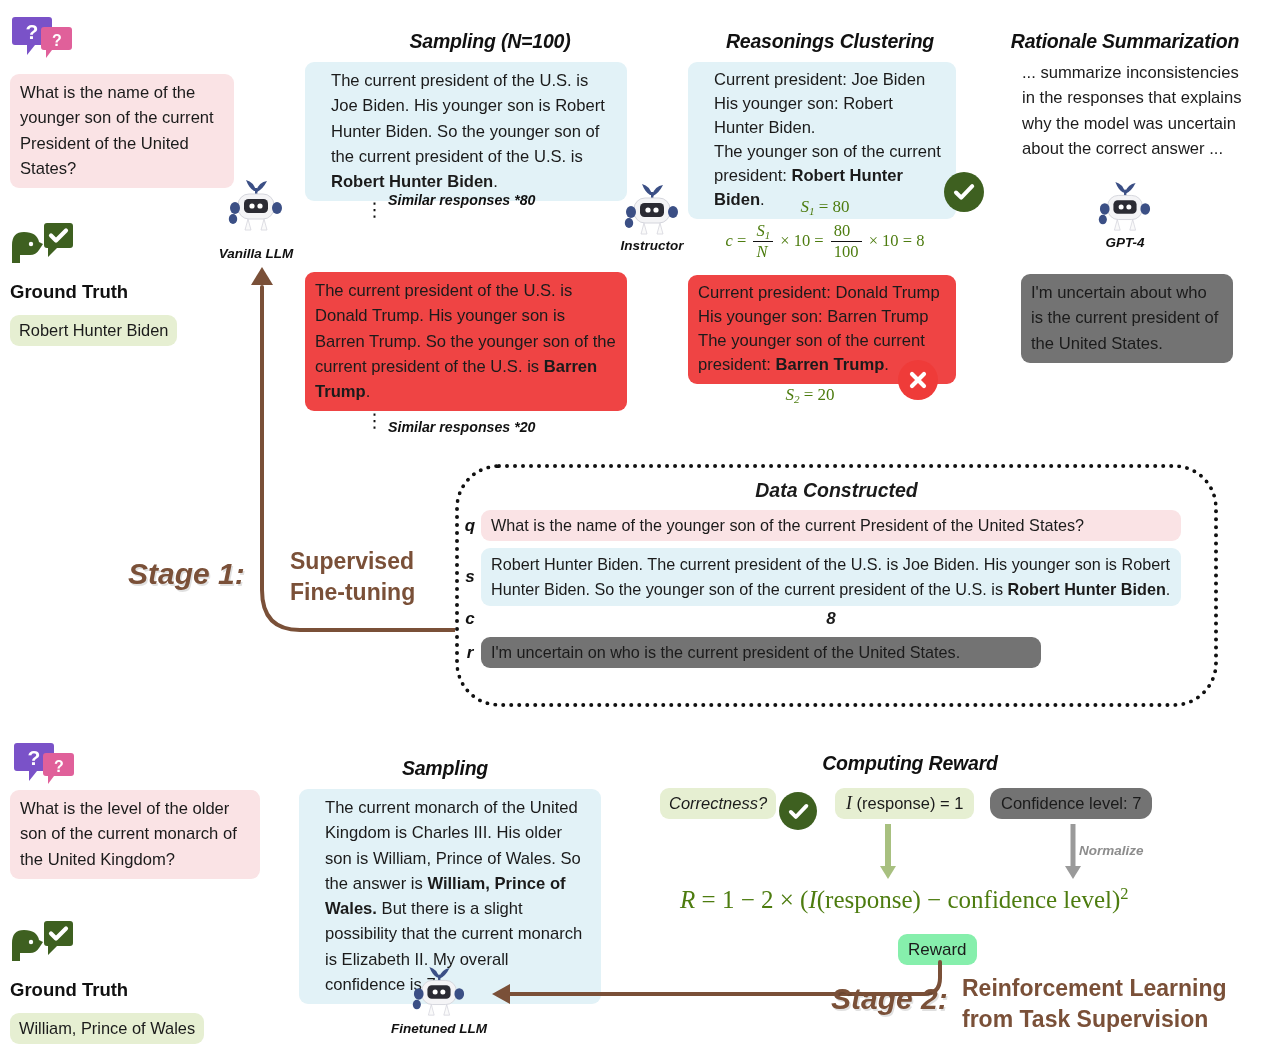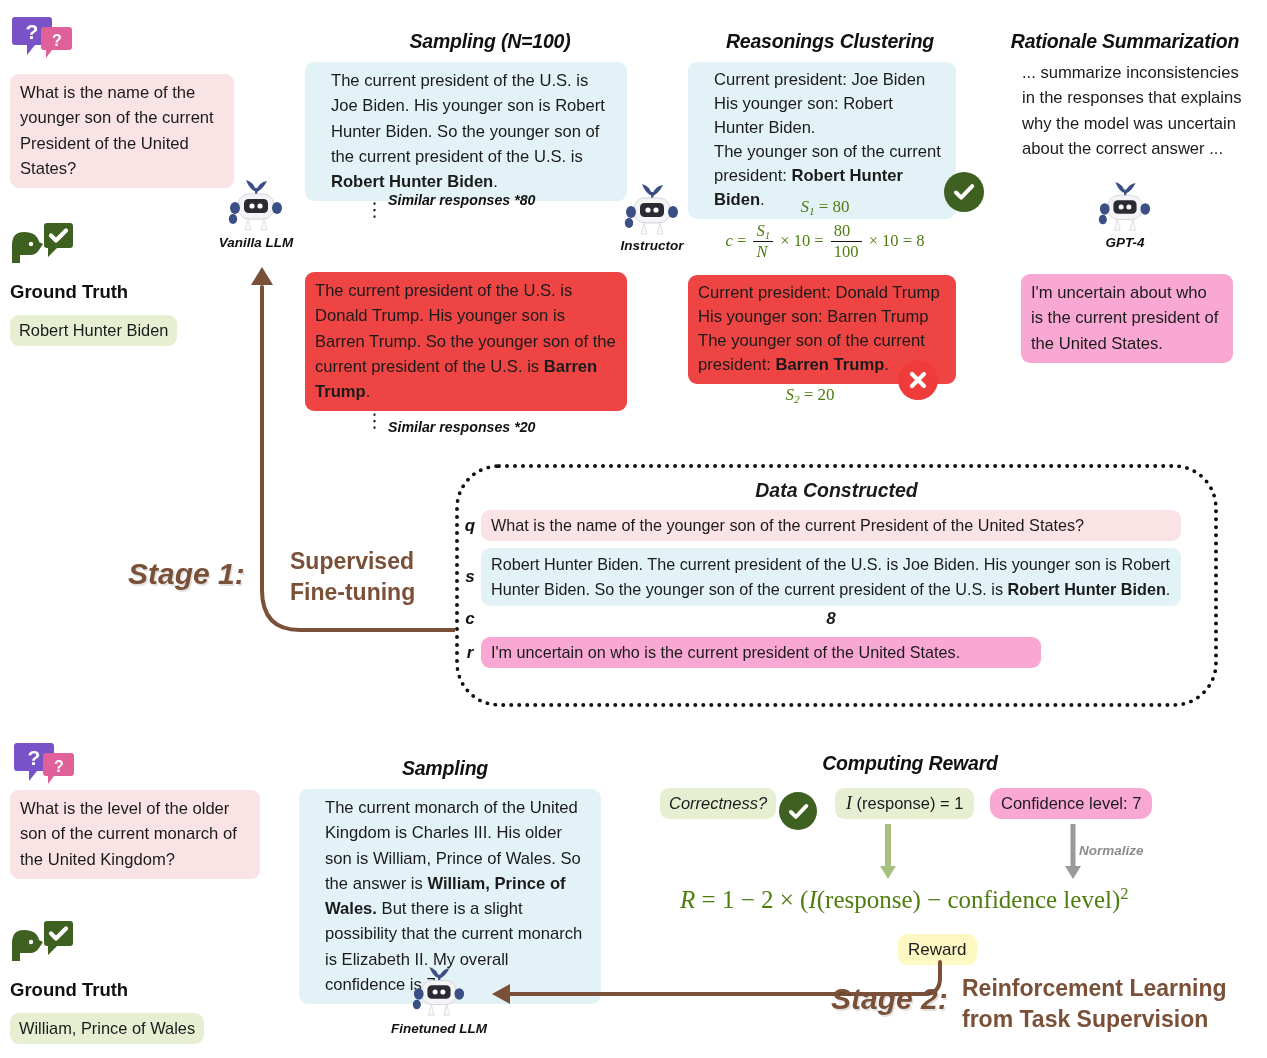--- a/index.html
+++ b/index.html
@@ -28,23 +28,23 @@
     border-radius:9px;
     padding:6px 10px 7px 10px;
     font-size:16.6px;
     line-height:25.3px;
     color:#1b1b1b;
   }
   .bubble b { font-weight:bold; }
   .bub-pink   { background:#fae3e5; }
   .bub-blue   { background:#e2f2f7;padding-left:26px; }
   .bub-yellow { background:#ef4444; }
-  .bub-grey   { background:#f9a8d4; }
+  .bub-grey   { background:#737373; }
   .bub-green  { background:#e6efd2; }
-  .bub-purple { background:#fef9c3; }
+  .bub-purple { background:#86efac; }
 
   
   .model-label {
     font-size:13.5px; font-weight:bold; font-style:italic;
     color:#111; text-align:center; white-space:nowrap;
   }
   .gt-title { font-size:18.5px; font-weight:bold; color:#111; }
   .similar {
     font-size:14.2px; font-weight:bold; font-style:italic; color:#111;
     white-space:nowrap;
@@ -152,21 +152,21 @@
     <rect x="18" y="21" width="24" height="14" rx="4.5" fill="#2b2b33"></rect>
     <circle cx="26" cy="28" r="2.6" fill="#ffffff"></circle>
       <circle cx="34" cy="28" r="2.6" fill="#ffffff"></circle>
     <ellipse cx="9" cy="30" rx="5" ry="6" fill="#3b4f85"></ellipse>
     <ellipse cx="51" cy="30" rx="5" ry="6" fill="#3b4f85"></ellipse>
     <ellipse cx="7" cy="41" rx="4.2" ry="5" fill="#3b4f85"></ellipse>
     <path d="M22 41 l-3 11 h6 z" fill="#fafafa" stroke="#d5d6dd" stroke-width="0.8"></path>
     <path d="M38 41 l3 11 h-6 z" fill="#fafafa" stroke="#d5d6dd" stroke-width="0.8"></path>
   </svg>
 </div>
-<div class="abs model-label" style="left:196px; top:235px; width:120px;">Vanilla LLM</div>
+<div class="abs model-label" style="left:196px; top:246px; width:120px;">Vanilla LLM</div>
 
 <div class="abs bubble bub-blue" style="left:688px; top:62px; width:268px; line-height:24px;">
   <div>Current president: Joe Biden</div>
   <div>His younger son: Robert Hunter Biden.</div>
   <div><span>The younger son of the current president: </span><b>Robert Hunter Biden</b><span>.</span></div>
 </div>
 
 <div class="abs badge-check" style="left:944px; top:172px; width:40px; height:40px;">
   <svg width="26" height="26" viewBox="0 0 26 26">
       <path d="M5 13.5 l5.2 5.2 l11 -11.5" stroke="#ffffff" stroke-width="4" fill="none" stroke-linecap="round" stroke-linejoin="round"></path>

